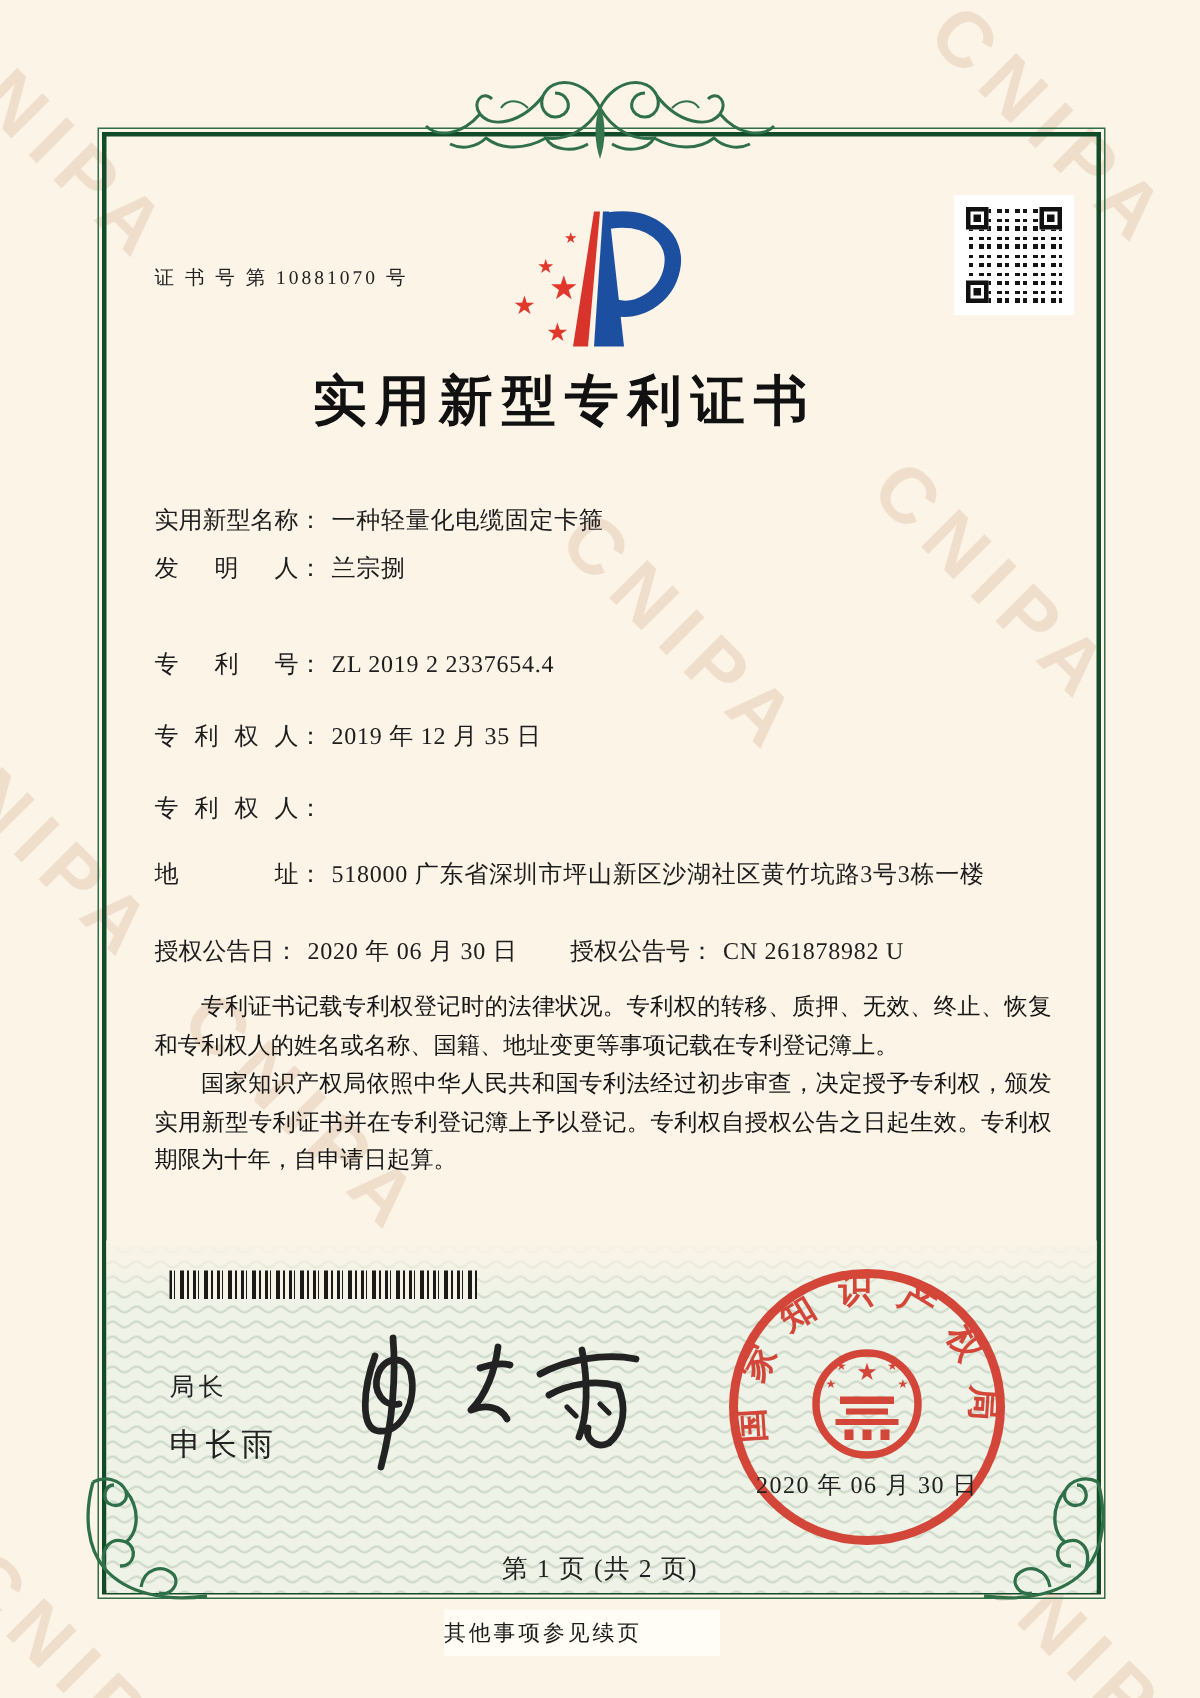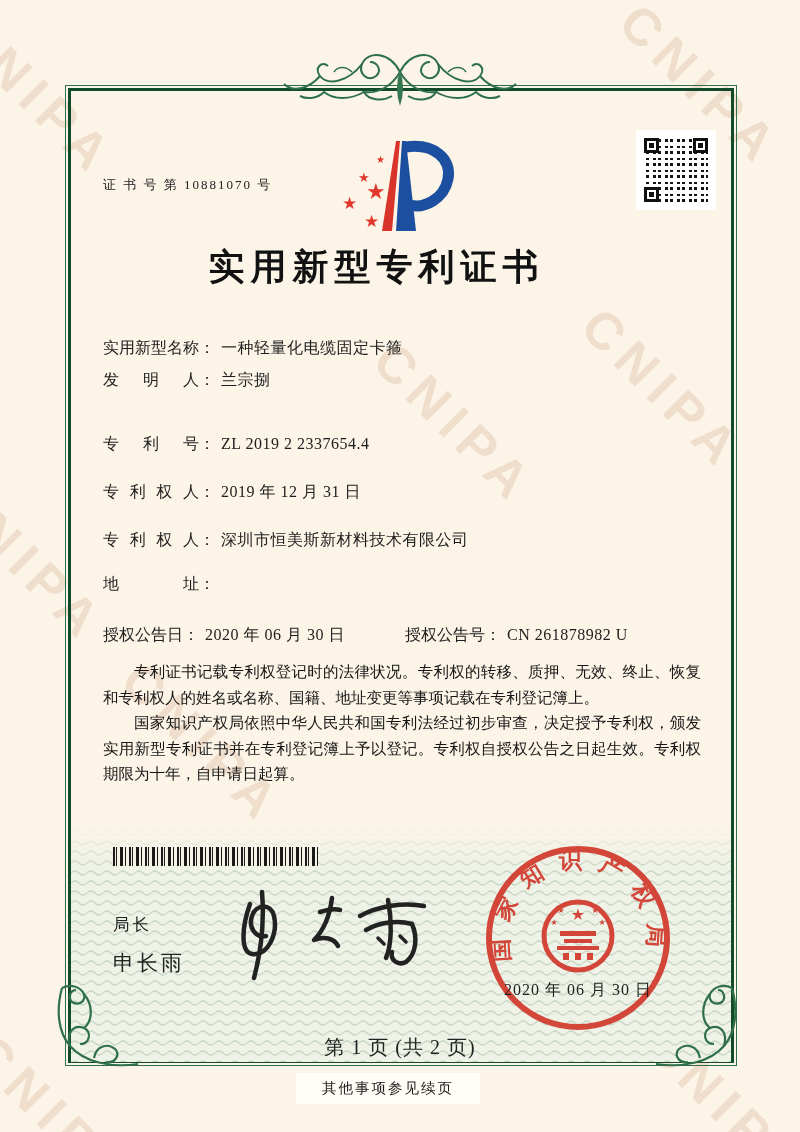--- a/index.html
+++ b/index.html
@@ -38,21 +38,21 @@
   .title{position:absolute;left:0;top:243px;width:753px;text-align:center;
          font-size:36px;font-weight:bold;letter-spacing:6px;color:#111;}
 
   
   .fields{position:absolute;left:103px;top:336px;width:600px;font-size:16px;color:#1d1d1d;}
   .frow{position:absolute;left:0;display:flex;align-items:flex-start;line-height:23px;}
   .flabel{display:inline-block;width:96px;text-align:justify;text-align-last:justify;flex:none;}
   .fcolon{flex:none;margin-right:6px;}
   .fvalue{letter-spacing:0.5px;}
   .addr-val{width:488px;}
-  .pair2{margin-left:60px;display:flex;}
+  .pair2{margin-left:35px;display:flex;}
   .flabel-s{flex:none;}
 
   
   .paras{position:absolute;left:103px;top:659px;width:598px;font-size:15.5px;
          line-height:25.5px;text-align:justify;color:#161616;}
   .paras p{margin:0;text-indent:2em;}
 
   
   .barcode{position:absolute;left:113px;top:847px;width:205px;height:19px;
     background:repeating-linear-gradient(90deg,#1a1a1a 0 2px,#f5f2e6 2px 3px,#1a1a1a 3px 4px,
@@ -61,23 +61,23 @@
   
   .signer-role{position:absolute;left:113px;top:914px;font-family:"Liberation Sans","DejaVu Sans",sans-serif;
          font-size:16.5px;letter-spacing:3px;color:#222;}
   .signer-name{position:absolute;left:113px;top:949px;font-family:"Liberation Sans","DejaVu Sans",sans-serif;
          font-size:21px;letter-spacing:3px;color:#222;}
   .signature{position:absolute;left:228px;top:886px;}
 
   .seal{position:absolute;left:483px;top:843px;}
 
   .page-num{position:absolute;left:0;top:1034px;width:800px;text-align:center;
-            font-size:20px;letter-spacing:1px;color:#222;}
+            font-size:17px;letter-spacing:1px;color:#222;}
   .note-box{position:absolute;left:296px;top:1073px;width:184px;height:31px;background:#fffdf6;
-            display:flex;align-items:center;justify-content:center;}
+            display:flex;align-items:center;}
   .note-box span{font-size:14.5px;letter-spacing:2px;color:#1b1b1b;}
 
   .ornament-top{position:absolute;left:282px;top:42px;}
   .flourish{position:absolute;}
   .flourish.right{transform:scaleX(-1);}
 </style>
 </head>
 <body>
 
 <div id="page">
@@ -176,30 +176,30 @@
       <span class="fvalue">兰宗捌</span>
     </div>
     <div class="frow" style="top:96px">
       <span class="flabel">专利号</span>
         <span class="fcolon">：</span>
       <span class="fvalue">ZL 2019 2 2337654.4</span>
     </div>
     <div class="frow" style="top:144px">
       <span class="flabel">专利权人</span>
         <span class="fcolon">：</span>
-      <span class="fvalue">2019 年 12 月 31 日</span>
+      <span class="fvalue">2019 年 12 月 35 日</span>
     </div>
     <div class="frow" style="top:192px">
       <span class="flabel">专利权人</span>
         <span class="fcolon">：</span>
-      <span class="fvalue">深圳市恒美斯新材料技术有限公司</span>
     </div>
     <div class="frow" style="top:236px">
       <span class="flabel">地址</span>
         <span class="fcolon">：</span>
+      <span class="fvalue addr-val">518000 广东省深圳市坪山新区沙湖社区黄竹坑路3号3栋一楼</span>
     </div>
     <div class="frow" style="top:287px">
       <span class="flabel-s">授权公告日</span>
         <span class="fcolon">：</span>
       <span class="fvalue">2020 年 06 月 30 日</span>
       <span class="pair2">
         <span class="flabel-s">授权公告号</span>
           <span class="fcolon">：</span>
         <span class="fvalue">CN 261878982 U</span>
       </span>

